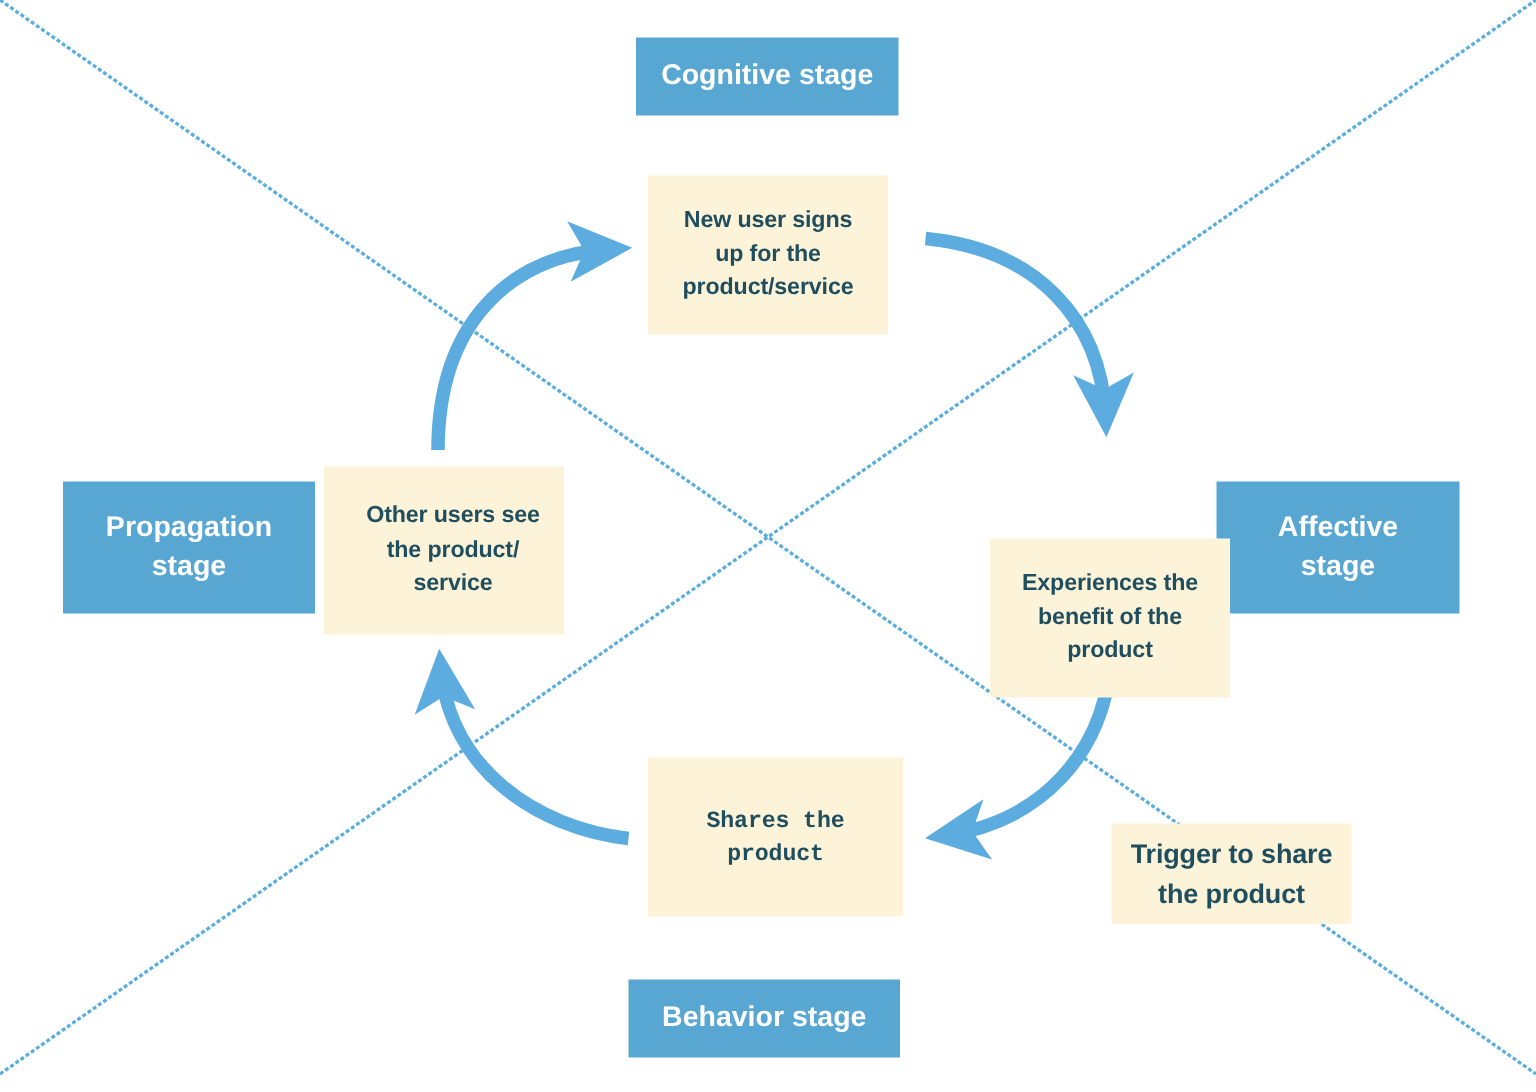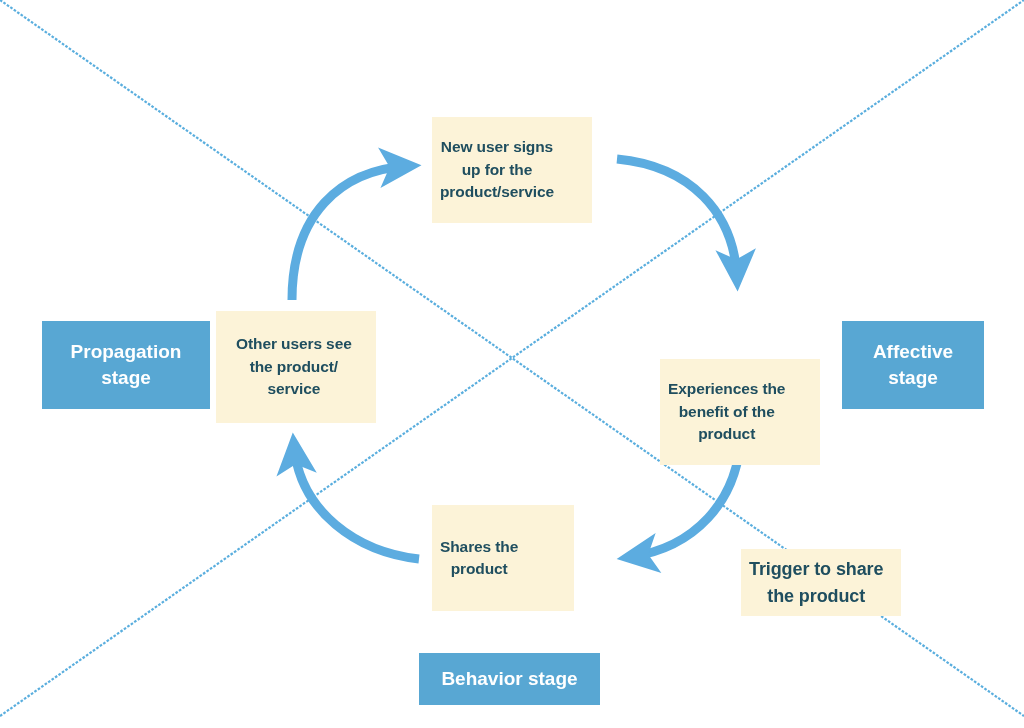--- a/index.html
+++ b/index.html
@@ -33,20 +33,21 @@
     height: 728px;
     pointer-events: none;
   }
 
   .node {
     position: absolute;
     background: #fcf3d8;
     color: #1f4e5f;
     display: flex;
     align-items: center;
+    justify-content: center;
     text-align: center;
     font-weight: bold;
     font-size: 15.5px;
     line-height: 1.45;
     letter-spacing: -0.1px;
     box-sizing: border-box;
     padding: 4px 8px;
   }
 
   .stage {
@@ -60,27 +61,27 @@
     font-weight: bold;
     font-size: 19px;
     line-height: 1.35;
     box-sizing: border-box;
     padding: 4px 10px;
   }
 
   
   #node-signup      { left: 432px; top: 117px; width: 160px; height: 106px; }
   #node-experience  { left: 660px; top: 311px; width: 160px; height: 106px; margin-top: 48px; }
-  #node-shares      { left: 432px; top: 505px; width: 142px; height: 106px; }
+  #node-shares      { left: 432px; top: 505px; width: 170px; height: 106px; font-family: Liberation Mono, monospace; }
   #node-others      { left: 216px; top: 311px; width: 160px; height: 112px; padding-left: 20px; }
   #node-trigger     { left: 741px; top: 549px; width: 160px; height: 67px; font-size: 18px; }
 
   
   #stage-cognitive   { left: 424px; top: 25px;  width: 175px; height: 52px; }
-  #stage-affective   { left: 842px; top: 321px; width: 142px; height: 88px; }
+  #stage-affective   { left: 811px; top: 321px; width: 162px; height: 88px; }
   #stage-behavior    { left: 419px; top: 653px; width: 181px; height: 52px; }
   #stage-propagation { left: 42px;  top: 321px; width: 168px; height: 88px; }
 
   .node-text, .stage-text { display: block; white-space: pre-line; }
 </style>
 </head>
 <body>
 
 <div id="canvas">
 
@@ -98,20 +99,23 @@
 
     <path d="M292,300 C292,215 340,170 408,166" fill="none" stroke="#5cace0" stroke-width="9" stroke-linecap="butt" marker-end="url(#ah)"></path>
 
     <path d="M617,159 C690,166 734,212 737,278" fill="none" stroke="#5cace0" stroke-width="9" stroke-linecap="butt" marker-end="url(#ah)"></path>
 
     <path d="M741,434 C738,503 693,548 630,557" fill="none" stroke="#5cace0" stroke-width="9" stroke-linecap="butt" marker-end="url(#ah)"></path>
 
     <path d="M419,559 C357,552 300,512 294,446" fill="none" stroke="#5cace0" stroke-width="9" stroke-linecap="butt" marker-end="url(#ah)"></path>
   </svg>
 
+  <div class="stage" id="stage-cognitive">
+    <span class="stage-text">Cognitive stage</span>
+  </div>
 
   <div class="stage" id="stage-affective">
     <span class="stage-text">Affective
 stage</span>
   </div>
 
   <div class="stage" id="stage-behavior">
     <span class="stage-text">Behavior stage</span>
   </div>
 

